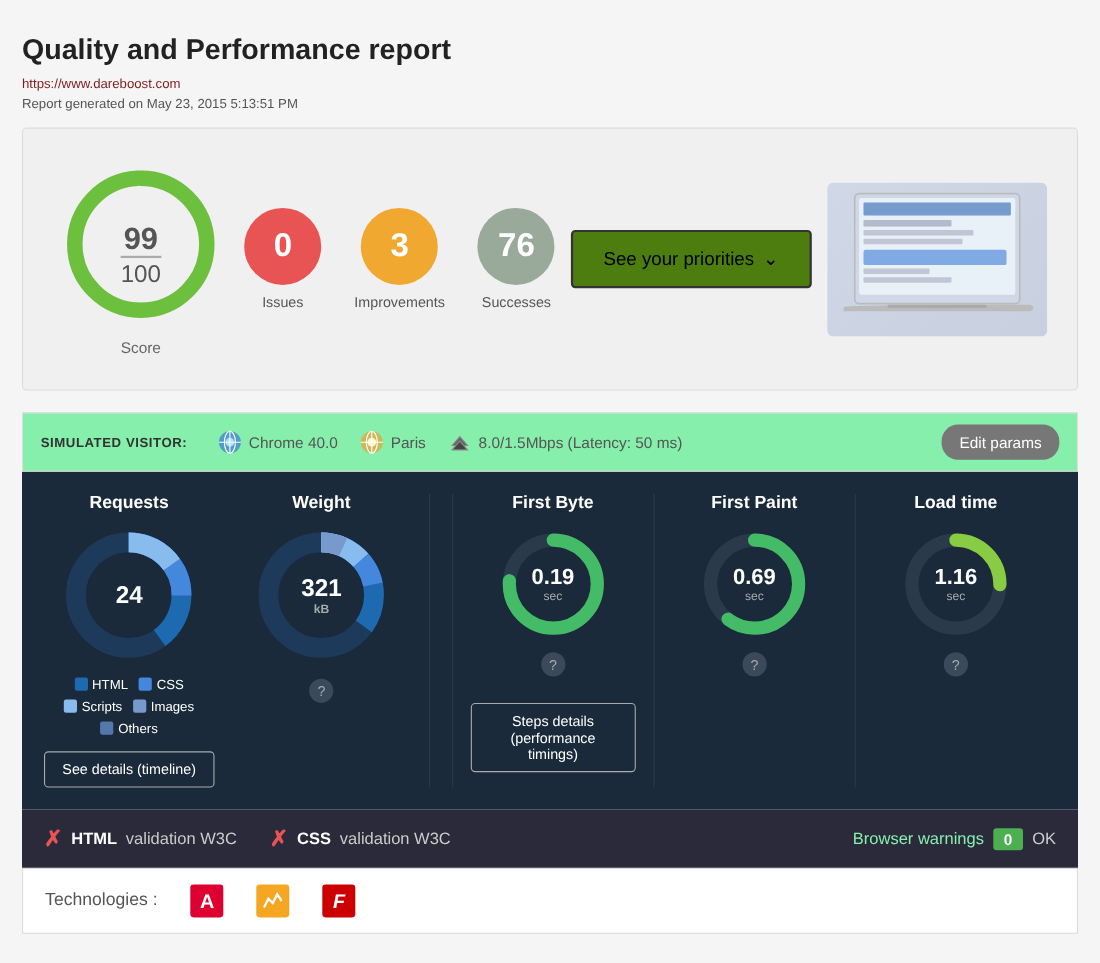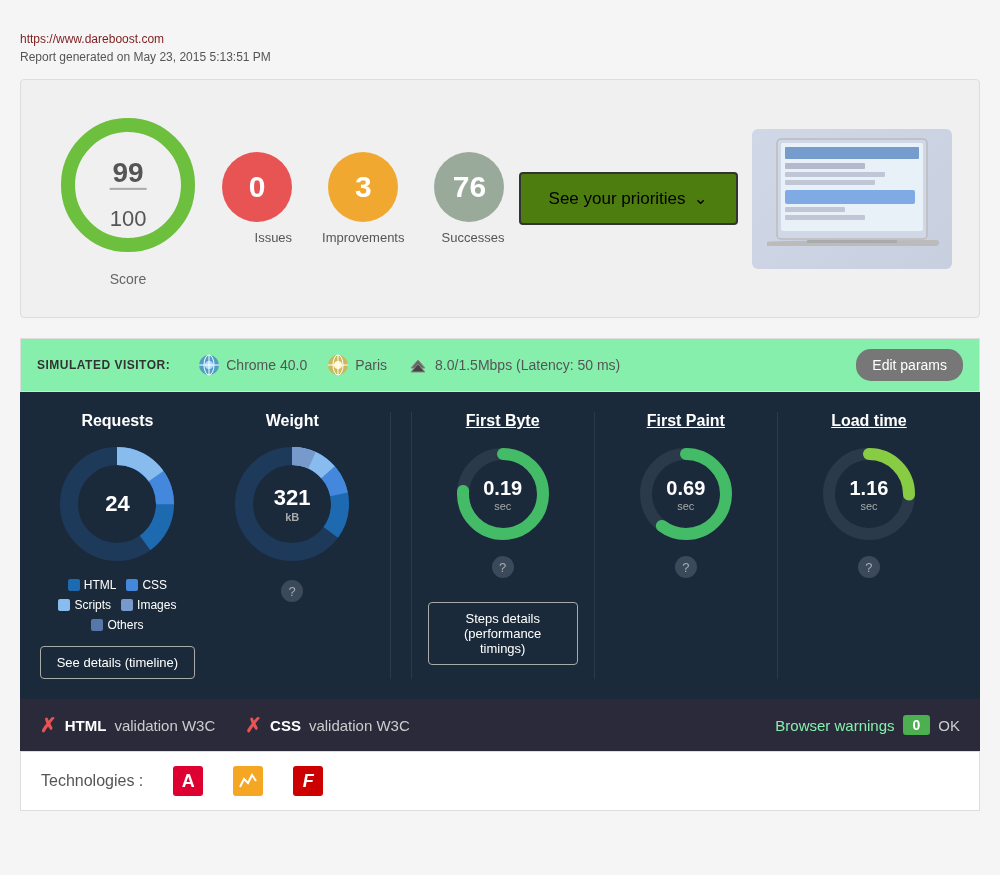--- a/index.html
+++ b/index.html
@@ -23,35 +23,35 @@
       align-items: center;
       justify-content: space-around;
       margin-bottom: 20px;
     }
 
     
     .score-donut { text-align: center; position: relative; width: 160px; }
     .score-donut svg { width: 150px; height: 150px; }
     .score-text { position: absolute; top: 50%; left: 50%; transform: translate(-50%, -55%); text-align: center; }
     .score-num { font-size: 28px; font-weight: bold; color: #555; line-height: 1.1; }
-    .score-denom { font-size: 22px; color: #555; border-top: 2px solid #aaa; padding-top: 16px; }
+    .score-denom { font-size: 22px; color: #555; border-top: 2px solid #aaa; padding-top: 2px; }
     .score-label { color: #666; margin-top: 8px; font-size: 14px; }
 
     
     .badges { display: flex; gap: 30px; align-items: flex-end; }
     .badge-item { text-align: center; }
     .badge-circle {
       width: 70px; height: 70px; border-radius: 50%;
       display: flex; align-items: center; justify-content: center;
       font-size: 30px; font-weight: bold; color: white; margin: 0 auto 8px;
     }
     .badge-circle.red { background: #e85454; }
     .badge-circle.orange { background: #f0a830; }
     .badge-circle.gray { background: #9aaa9a; }
-    .badge-label { font-size: 13px; color: #555; text-align: right; }
+    .badge-label { font-size: 13px; color: #555; }
 
     
     .priorities-btn {
       border: 2px solid #333;
       background: #4d7c0f;
       padding: 14px 28px;
       font-size: 17px;
       cursor: pointer;
       border-radius: 4px;
       display: flex; align-items: center; gap: 8px;
@@ -110,21 +110,20 @@
       gap: 20px;
       flex: 1.2;
       border-right: 1px solid #2a3a4a;
       padding-right: 20px;
     }
     .metrics-right {
       display: flex;
       gap: 0;
       flex: 2;
       padding-left: 20px;
-      text-decoration: underline;
     }
     .metric-col { flex: 1; text-align: center; }
     .metric-title { font-size: 16px; font-weight: bold; margin-bottom: 14px; }
 
     
     .metric-donut { position: relative; width: 120px; height: 120px; margin: 0 auto; }
     .metric-donut svg { width: 120px; height: 120px; }
     .metric-donut-center {
       position: absolute; top: 50%; left: 50%; transform: translate(-50%, -50%);
       text-align: center; font-weight: bold;
@@ -213,20 +212,21 @@
     .tech-angular { background: #dd0031; color: white; }
     .tech-chart { background: #f5a623; color: white; font-size: 14px; }
     .tech-flash { background: #cc0000; color: white; }
   </style>
 </head>
 <body>
 
 <div class="page">
 
   <div class="header">
+    <h1>Quality and Performance report</h1>
     <a href="#">https://www.dareboost.com</a>
     <div class="report-date">Report generated on May 23, 2015 5:13:51 PM</div>
   </div>
 
   <div class="score-panel">
 
     <div class="score-donut">
       <svg viewBox="0 0 150 150">
         <circle cx="75" cy="75" r="60" fill="none" stroke="#e0e0e0" stroke-width="14"></circle>
         <circle cx="75" cy="75" r="60" fill="none" stroke="#6dbf3e" stroke-width="14" stroke-dasharray="376.99" stroke-dashoffset="3.77" stroke-linecap="round" transform="rotate(-90 75 75)"></circle>

